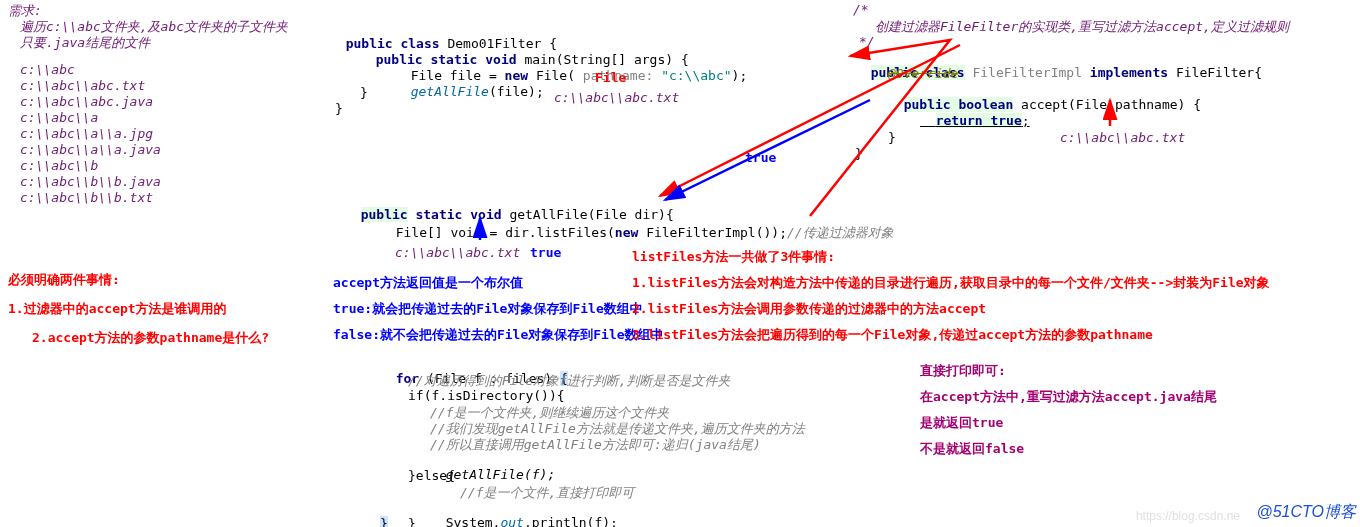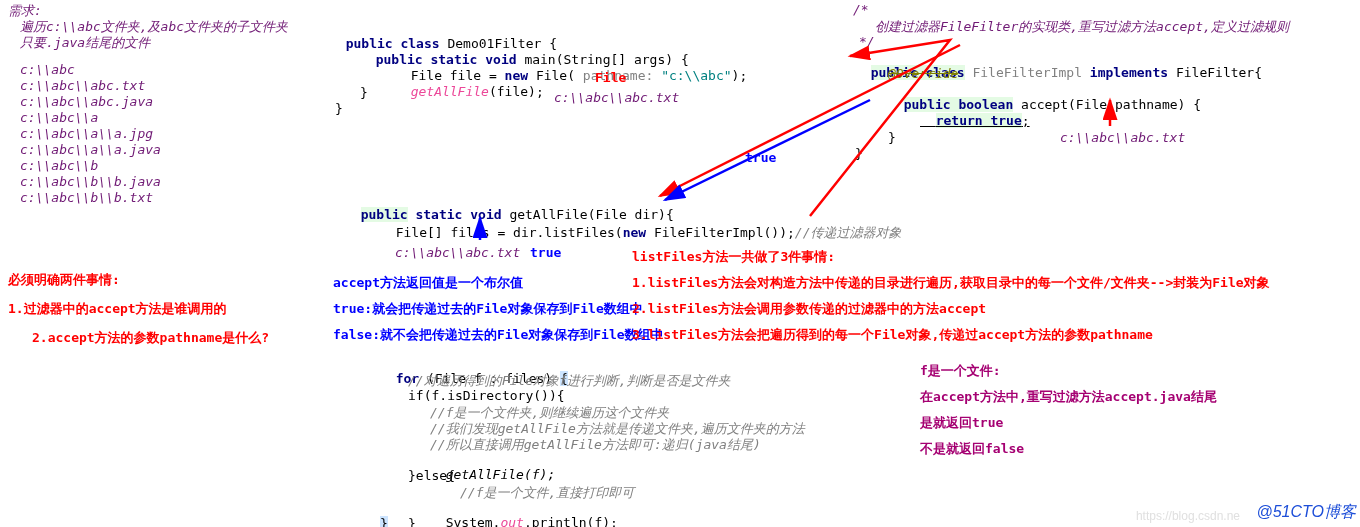--- a/index.html
+++ b/index.html
@@ -12,21 +12,21 @@
     font-size: 13px;
     overflow: hidden;
   }
   .abs { position: absolute; white-space: pre; }
   .green   { color: #701a75; }
   .red     { color: #ff0000; font-weight: bold; }
   .blue    { color: #0000ff; font-weight: bold; }
   .navy    { color: #000080; font-weight: bold; }
   .gray    { color: #808080; }
   .italic  { font-style: italic; }
-  .purple  { color: #ec4899; font-style: italic; }
+  .purple  { color: #0369a1; font-style: italic; }
   .teal    { color: #008080; }
   .pink    { color: #a50072; font-weight: bold; }
   .olive   { color: #808000; }
   .hlgreen { background: #e4fbe4; } 
   .hlblue  { background: #cce4ff; } 
   svg.arrows { position: absolute; left:0; top:0; width:1360px; height:527px; pointer-events:none; }
   .watermark {
     position: absolute;
     right: 4px; bottom: 4px;
     color: #1d4ed8; font-size: 16px;
@@ -73,21 +73,21 @@
 <div class="abs" style="left:360px; top:85px;">}</div>
 <div class="abs" style="left:335px; top:101px;">}</div>
 
 <div class="abs red" style="left:595px; top:70px;">File</div>
 <div class="abs green italic" style="left:554px; top:90px;">c:\\abc\\abc.txt</div>
 
 <div class="abs" style="left:345px; top:192px;">
   <span class="navy hlgreen">public</span> <span class="navy">static void</span> <span>getAllFile(File dir){</span>
 </div>
 <div class="abs" style="left:380px; top:209px;">
-  <span>File[] files = dir.listFiles(</span><span class="navy">new</span> <span>FileFilterImpl());</span><span class="gray italic">//传递过滤器对象</span>
+  <span>File[] void = dir.listFiles(</span><span class="navy">new</span> <span>FileFilterImpl());</span><span class="gray italic">//传递过滤器对象</span>
 </div>
 <div class="abs green italic" style="left:395px; top:245px;">c:\\abc\\abc.txt</div>
 <div class="abs blue" style="left:530px; top:245px;">true</div>
 
 <div class="abs blue" style="left:333px; top:274px;">accept方法返回值是一个布尔值</div>
 <div class="abs blue" style="left:333px; top:300px;">true:就会把传递过去的File对象保存到File数组中</div>
 <div class="abs blue" style="left:333px; top:326px;">false:就不会把传递过去的File对象保存到File数组中</div>
 
 <div class="abs red" style="left:632px; top:248px;">listFiles方法一共做了3件事情:</div>
 <div class="abs red" style="left:632px; top:274px;">1.listFiles方法会对构造方法中传递的目录进行遍历,获取目录中的每一个文件/文件夹--&gt;封装为File对象</div>
@@ -125,21 +125,21 @@
 </div>
 <div class="abs" style="left:920px; top:98px;text-decoration:underline;">
   <span class="navy hlgreen">return true</span><span>;</span>
 </div>
 <div class="abs" style="left:888px; top:130px;">}</div>
 <div class="abs" style="left:855px; top:146px;">}</div>
 <div class="abs green italic" style="left:1060px; top:130px;">c:\\abc\\abc.txt</div>
 
 <div class="abs blue" style="left:745px; top:150px;">true</div>
 
-<div class="abs pink" style="left:920px; top:362px;">f是一个文件:</div>
+<div class="abs pink" style="left:920px; top:362px;">直接打印即可:</div>
 <div class="abs pink" style="left:920px; top:388px;">在accept方法中,重写过滤方法accept.java结尾</div>
 <div class="abs pink" style="left:920px; top:414px;">是就返回true</div>
 <div class="abs pink" style="left:920px; top:440px;">不是就返回false</div>
 
 <div class="wm2">https://blog.csdn.ne</div>
 <div class="watermark">@51CTO博客</div>
 
 <svg class="arrows">
   <defs>
     <marker id="ahRed" markerWidth="10" markerHeight="10" refX="8" refY="3" orient="auto">

